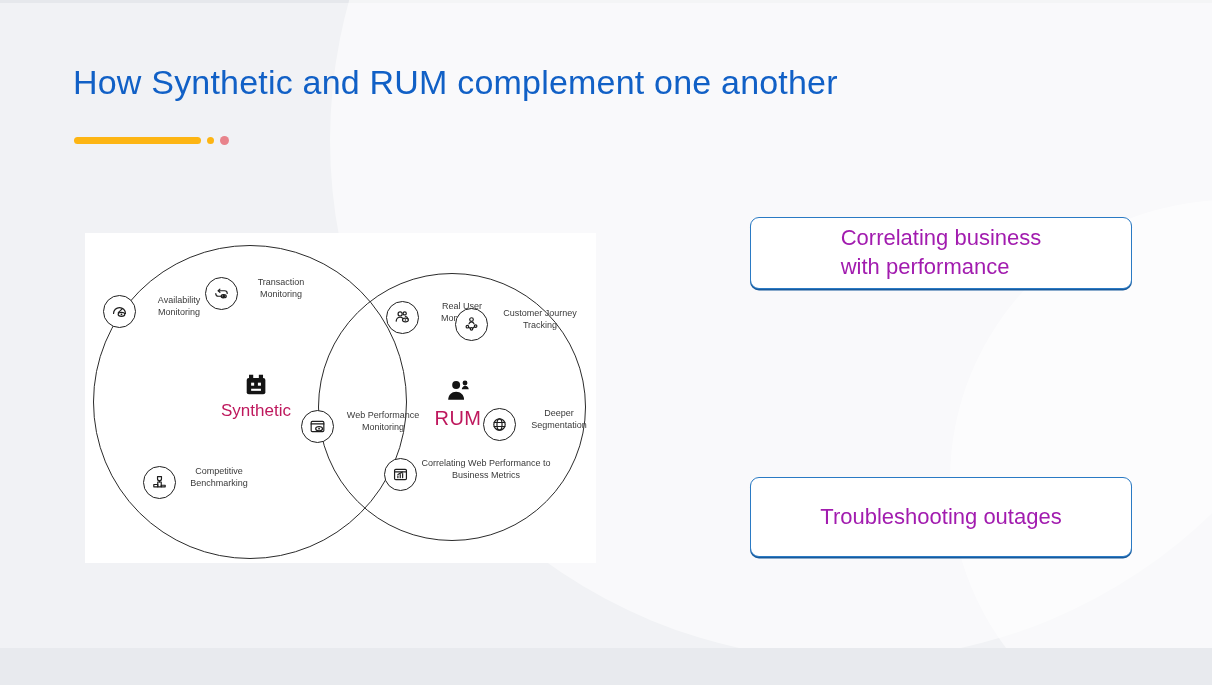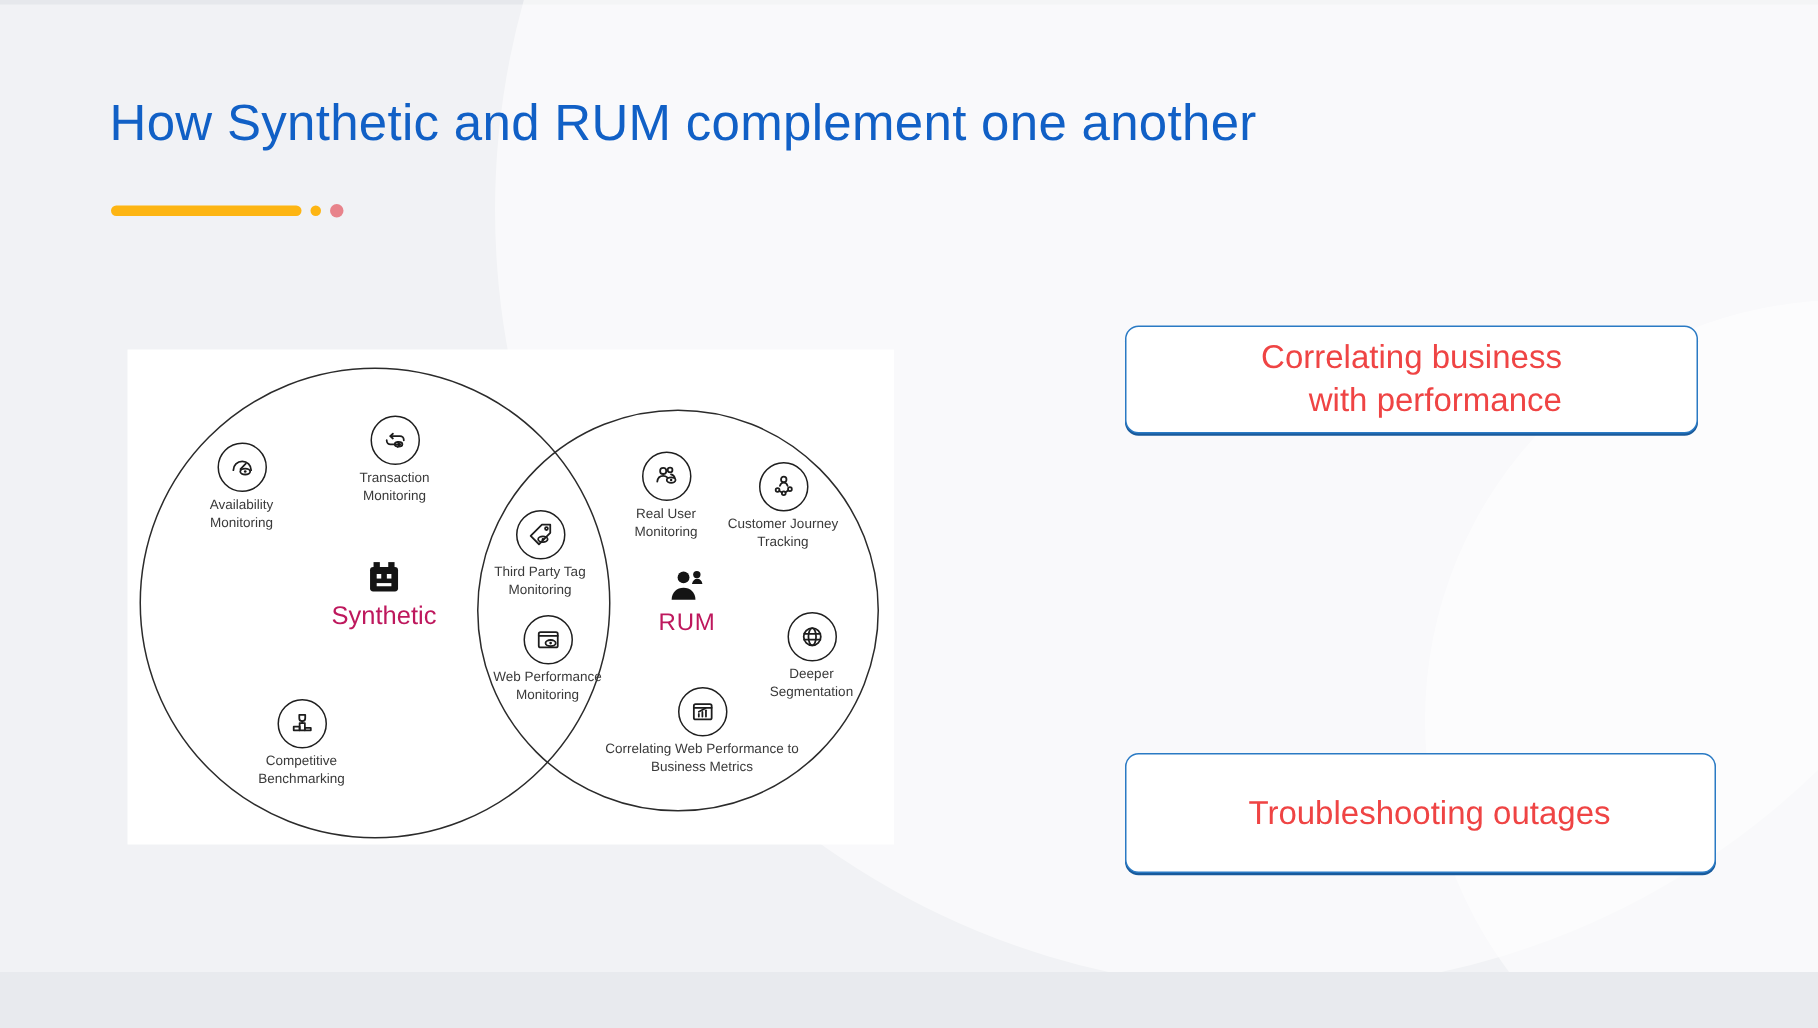--- a/index.html
+++ b/index.html
@@ -16,40 +16,40 @@
   .title-accent .bar{width:127px;height:7px;border-radius:4px;background:var(--accent-yellow,#fdb513);}
   .title-accent .dot{border-radius:50%;}
   .title-accent .dot.y{width:7px;height:7px;background:var(--accent-yellow,#fdb513);}
   .title-accent .dot.p{width:9px;height:9px;background:var(--accent-pink,#e8838b);}
 
   .panel{position:absolute;left:85px;top:233px;width:511px;height:330px;background:var(--panel,#ffffff);}
   .vcircle{position:absolute;border:1.4px solid #2b2b2b;border-radius:50%;}
   .vcircle.synthetic{left:8px;top:12px;width:312px;height:312px;}
   .vcircle.rum{left:233px;top:40px;width:266px;height:266px;}
 
-  .node{position:absolute;display:flex;flex-direction:column;align-items:center;gap:3px;transform:translateX(-50%);}
+  .node{position:absolute;display:flex;flex-direction:row;align-items:flex-start;gap:3px;transform:translateX(-50%);}
   .node-icon{width:31px;height:31px;border:1.7px solid #1f1f1f;border-radius:50%;background:#fff;
     display:flex;align-items:center;justify-content:center;flex:0 0 auto;}
   .node-icon svg{width:19px;height:19px;}
   .node svg, .center svg{stroke:#1d1d1d;fill:none;stroke-width:1.5;stroke-linecap:round;stroke-linejoin:round;}
   .node svg .f, .center svg .f{fill:#141414;stroke:none;}
   .node-label{font-size:9px;line-height:1.3;color:#3a3a3a;text-align:center;width:80px;}
 
   .center{position:absolute;display:flex;flex-direction:column;align-items:center;gap:2px;transform:translateX(-50%);}
   .center svg{width:28px;height:28px;}
   .center .big-label{color:#be185d;}
   .center.synthetic-center .big-label{font-size:17px;}
-  .center.rum-center .big-label{font-size:16px;letter-spacing:.5px;}
+  .center.rum-center .big-label{font-size:20px;letter-spacing:.5px;}
 
   .callout{position:absolute;left:750px;width:380px;background:#fff;border:1.6px solid var(--box-border,#2a7ac4);
     border-radius:9px;box-shadow:0 1.5px 0 #185a9c;display:flex;align-items:center;justify-content:center;}
-  .callout-text{font-size:22px;color:#ef4444;text-align:right;line-height:1.3;white-space:pre-line;}
+  .callout-text{font-size:22px;color:#a21caf;text-align:left;line-height:1.3;white-space:pre-line;}
   .callout-1{top:217px;height:70px;}
   .callout-2{top:356px;height:70px;}
-  .callout-3{top:502px;height:78px;padding-left:12px;}
+  .callout-3{top:477px;height:78px;}
 </style>
 </head>
 <body>
 
 <div class="slide" style="--title: #1160c6; --accent-yellow: #fdb513; --accent-pink: #e8838b; --box-border: #2a7ac4; --background: #f1f2f5; --panel: #ffffff; --diagram-ink: #1d1d1d;">
   <div class="top-strip"></div>
   <div class="bg-circle bg-circle-1"></div>
   <div class="bg-circle bg-circle-2"></div>
 
   <h1 class="page-title">How Synthetic and RUM complement one another</h1>
@@ -119,31 +119,20 @@
             <path d="M12 10v1.4"></path>
             <path d="M9.8 11.4h4.4v6.1H9.8z"></path>
             <path d="M4.8 14.5h5v3h-5z"></path>
             <path d="M14.2 15.5h5v2h-5z"></path>
           </svg>
       </div>
       <div class="node-label">Competitive Benchmarking</div>
     </div>
 
 
-    <div class="node" style="left:275px;top:107px;">
-      <div class="node-icon">
-        <svg viewBox="0 0 24 24">
-            <path d="M13 3.5h7v7L10.5 20 3.5 13z"></path>
-            <circle cx="16.8" cy="6.8" r="1.2"></circle>
-            <ellipse cx="13.8" cy="15.8" rx="4" ry="2.4"></ellipse>
-            <circle cx="13.8" cy="15.8" r="1" class="f"></circle>
-          </svg>
-      </div>
-      <div class="node-label" style="width:70px;">Third Party Tag Monitoring</div>
-    </div>
 
     <div class="node" style="left:280px;top:177px;">
       <div class="node-icon">
         <svg viewBox="0 0 24 24">
             <rect x="4" y="5.5" width="16" height="13" rx="1.5"></rect>
             <path d="M4 8.7h16"></path>
             <ellipse cx="14" cy="14.8" rx="4.3" ry="2.6"></ellipse>
             <circle cx="14" cy="14.8" r="1.1" class="f"></circle>
           </svg>
       </div>

